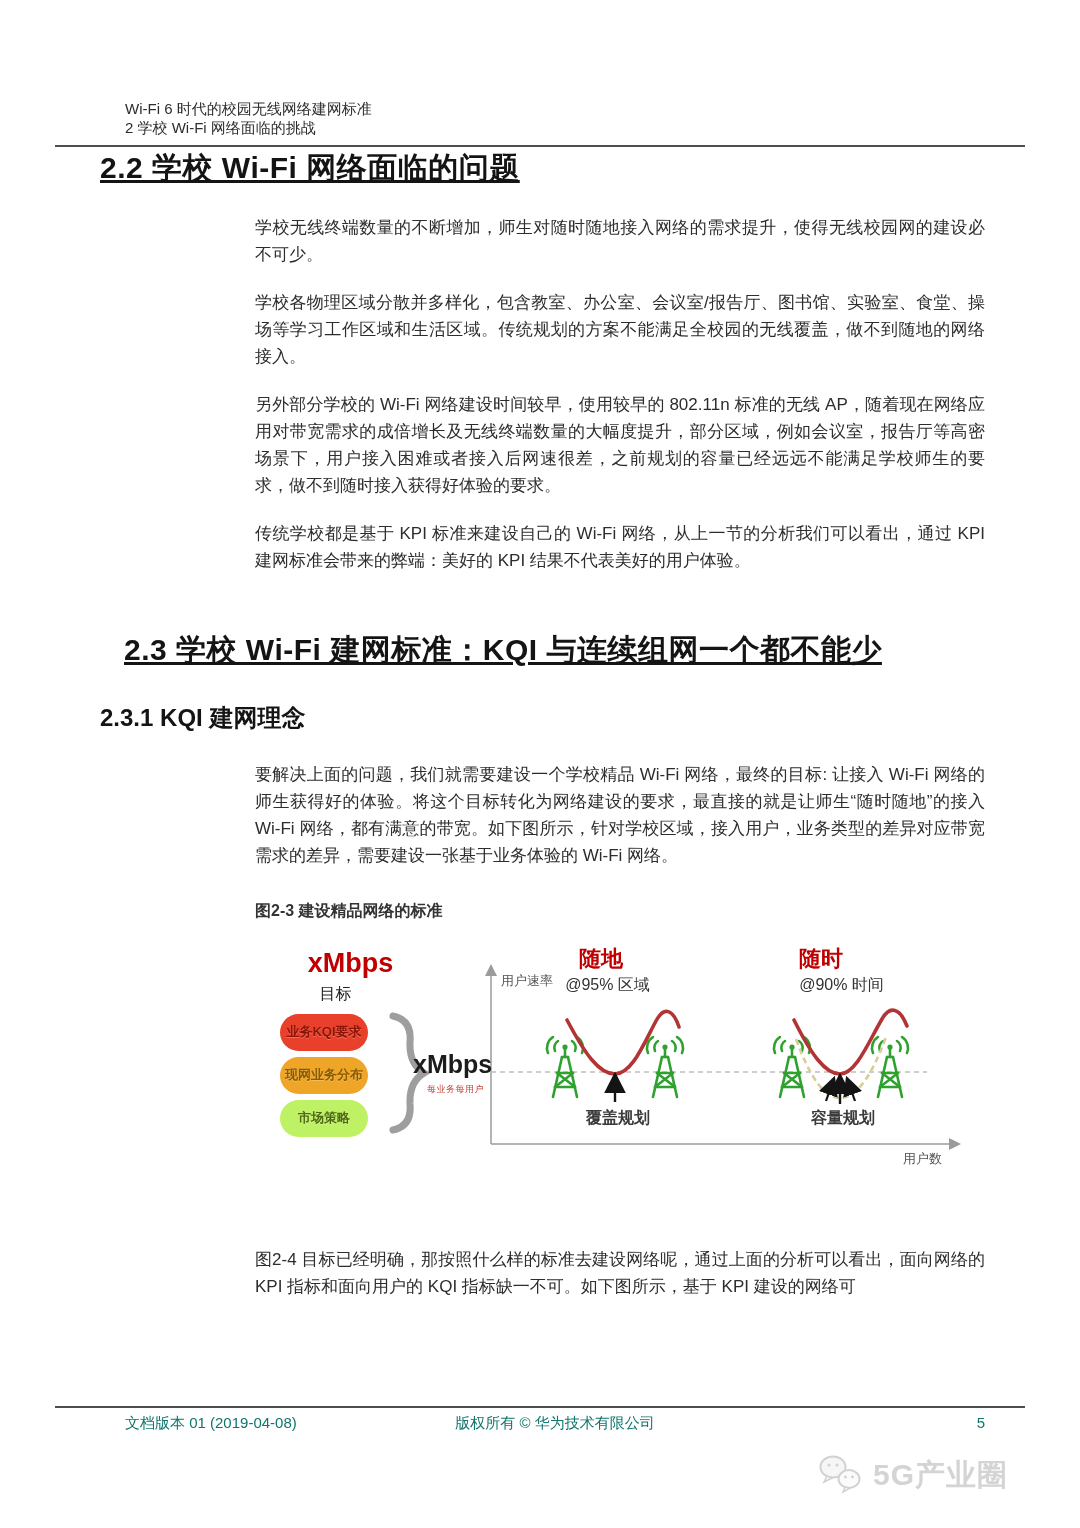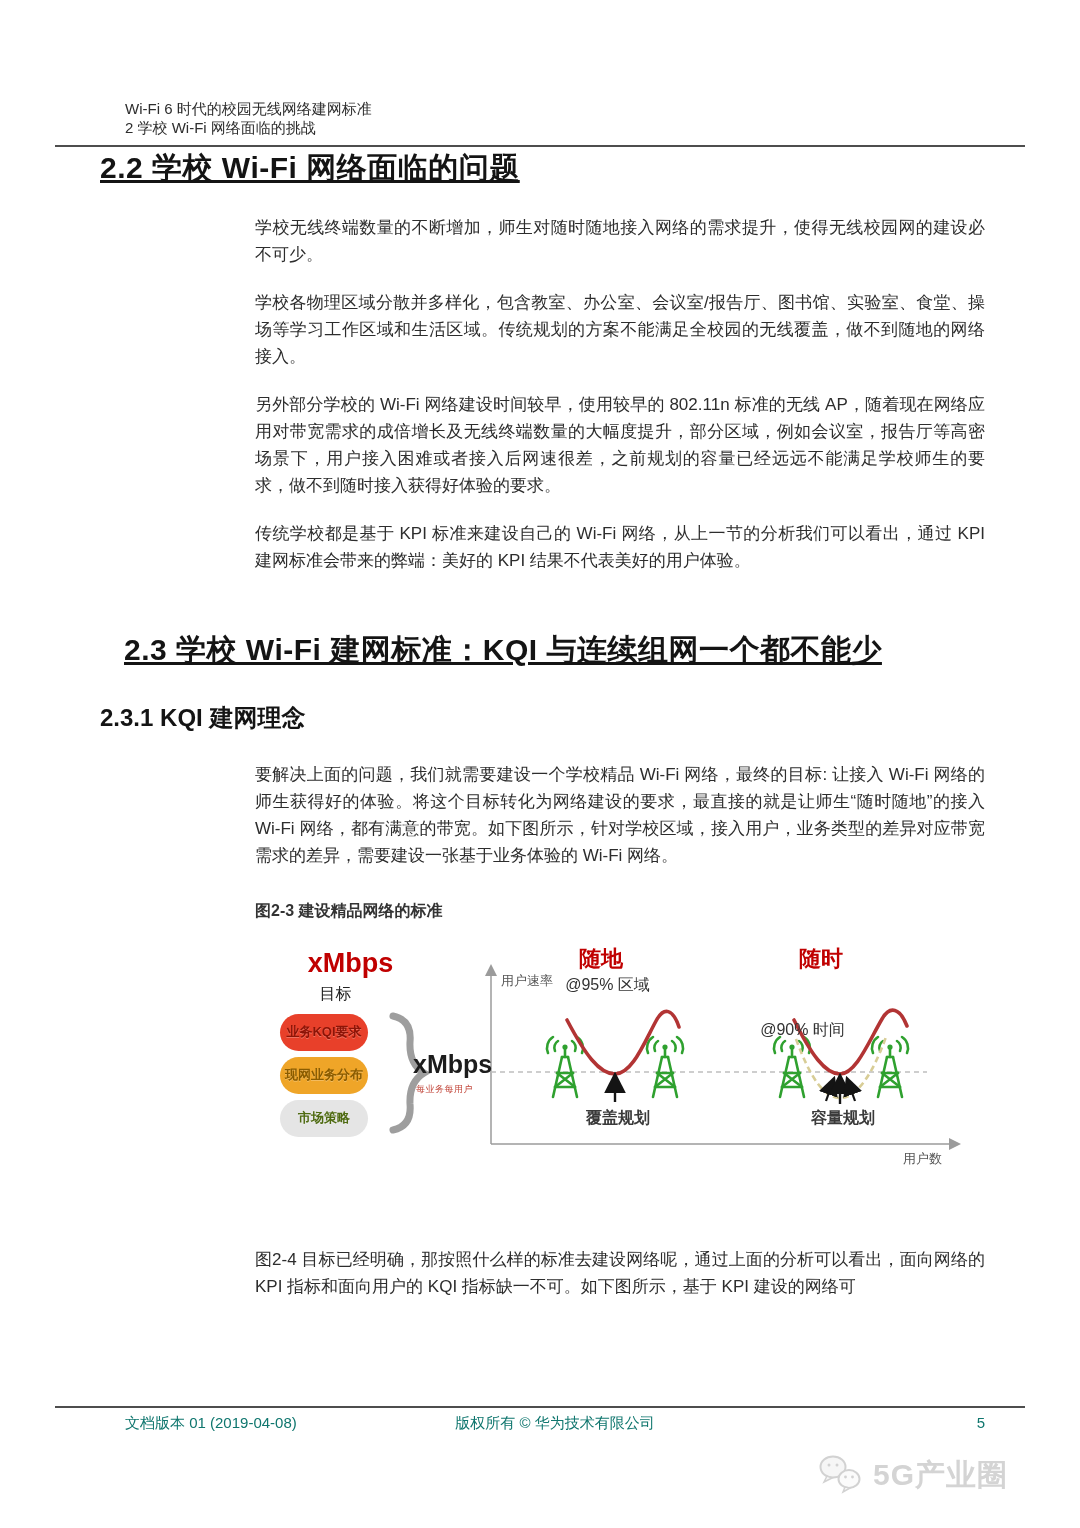--- a/index.html
+++ b/index.html
@@ -31,30 +31,30 @@
   .fig-abs { position:absolute; }
   .target-value { left:38px; top:4px; width:115px; text-align:center; font-size:27px; font-weight:bold; color:#c00000; }
   .target-label { left:28px; top:40px; width:105px; text-align:center; font-size:16px; color:#222222; }
   .pill {
     position:absolute; left:25px; width:88px; height:37px; border-radius:19px;
     display:flex; align-items:center; justify-content:center;
     font-size:13px; font-weight:bold; text-shadow:0 1px 0 rgba(255,255,255,0.25);
   }
   .pill1 { top:70px;  background:#e8402a; color:#8c1407; }
   .pill2 { top:113px; background:#efa528; color:#8a5c00; }
-  .pill3 { top:156px; background:#e5e5e5; color:#4f6b12; }
+  .pill3 { top:156px; background:#bef264; color:#4f6b12; }
   .result-value { left:158px; top:106px; font-size:25px; font-weight:bold; color:#1c1c1c; }
-  .result-note  { left:161px; top:139px; font-size:9px; color:#c2463a; letter-spacing:0.5px; }
+  .result-note  { left:172px; top:139px; font-size:9px; color:#c2463a; letter-spacing:0.5px; }
   .yaxis-label  { left:246px; top:28px; font-size:13px; color:#555555; }
   .xaxis-label  { left:648px; top:206px; font-size:13px; color:#555555; }
   .chart-title    { width:100px; text-align:center; font-size:22px; font-weight:bold; color:#c00000; top:0; }
   .chart-subtitle { width:135px; text-align:center; font-size:16px; color:#333333; top:31px; }
   .chart-label    { width:110px; text-align:center; font-size:16px; font-weight:bold; color:#3a3a3a; top:164px; }
   .mid-title  { left:296px; } .mid-sub  { left:285px; } .mid-label  { left:308px; }
-  .right-title{ left:516px; } .right-sub{ left:480px;margin-top:45px; } .right-label{ left:533px; }
+  .right-title{ left:516px; } .right-sub{ left:519px; } .right-label{ left:533px; }
 
   
   .footer-rule { position:absolute; top:1406px; left:55px; right:55px; border-top:2px solid #4e4e4e; }
   .footer-row { position:absolute; top:1414px; left:125px; right:95px; display:flex; font-size:15px; color:#0f766e; }
   .footer-row .f-left  { flex:1; text-align:left; }
   .footer-row .f-center{ flex:1.4; text-align:center; }
   .footer-row .f-right { flex:1; text-align:right; }
 
   
   .watermark { position:absolute; right:72px; top:1454px; display:flex; align-items:center; gap:7px; }

